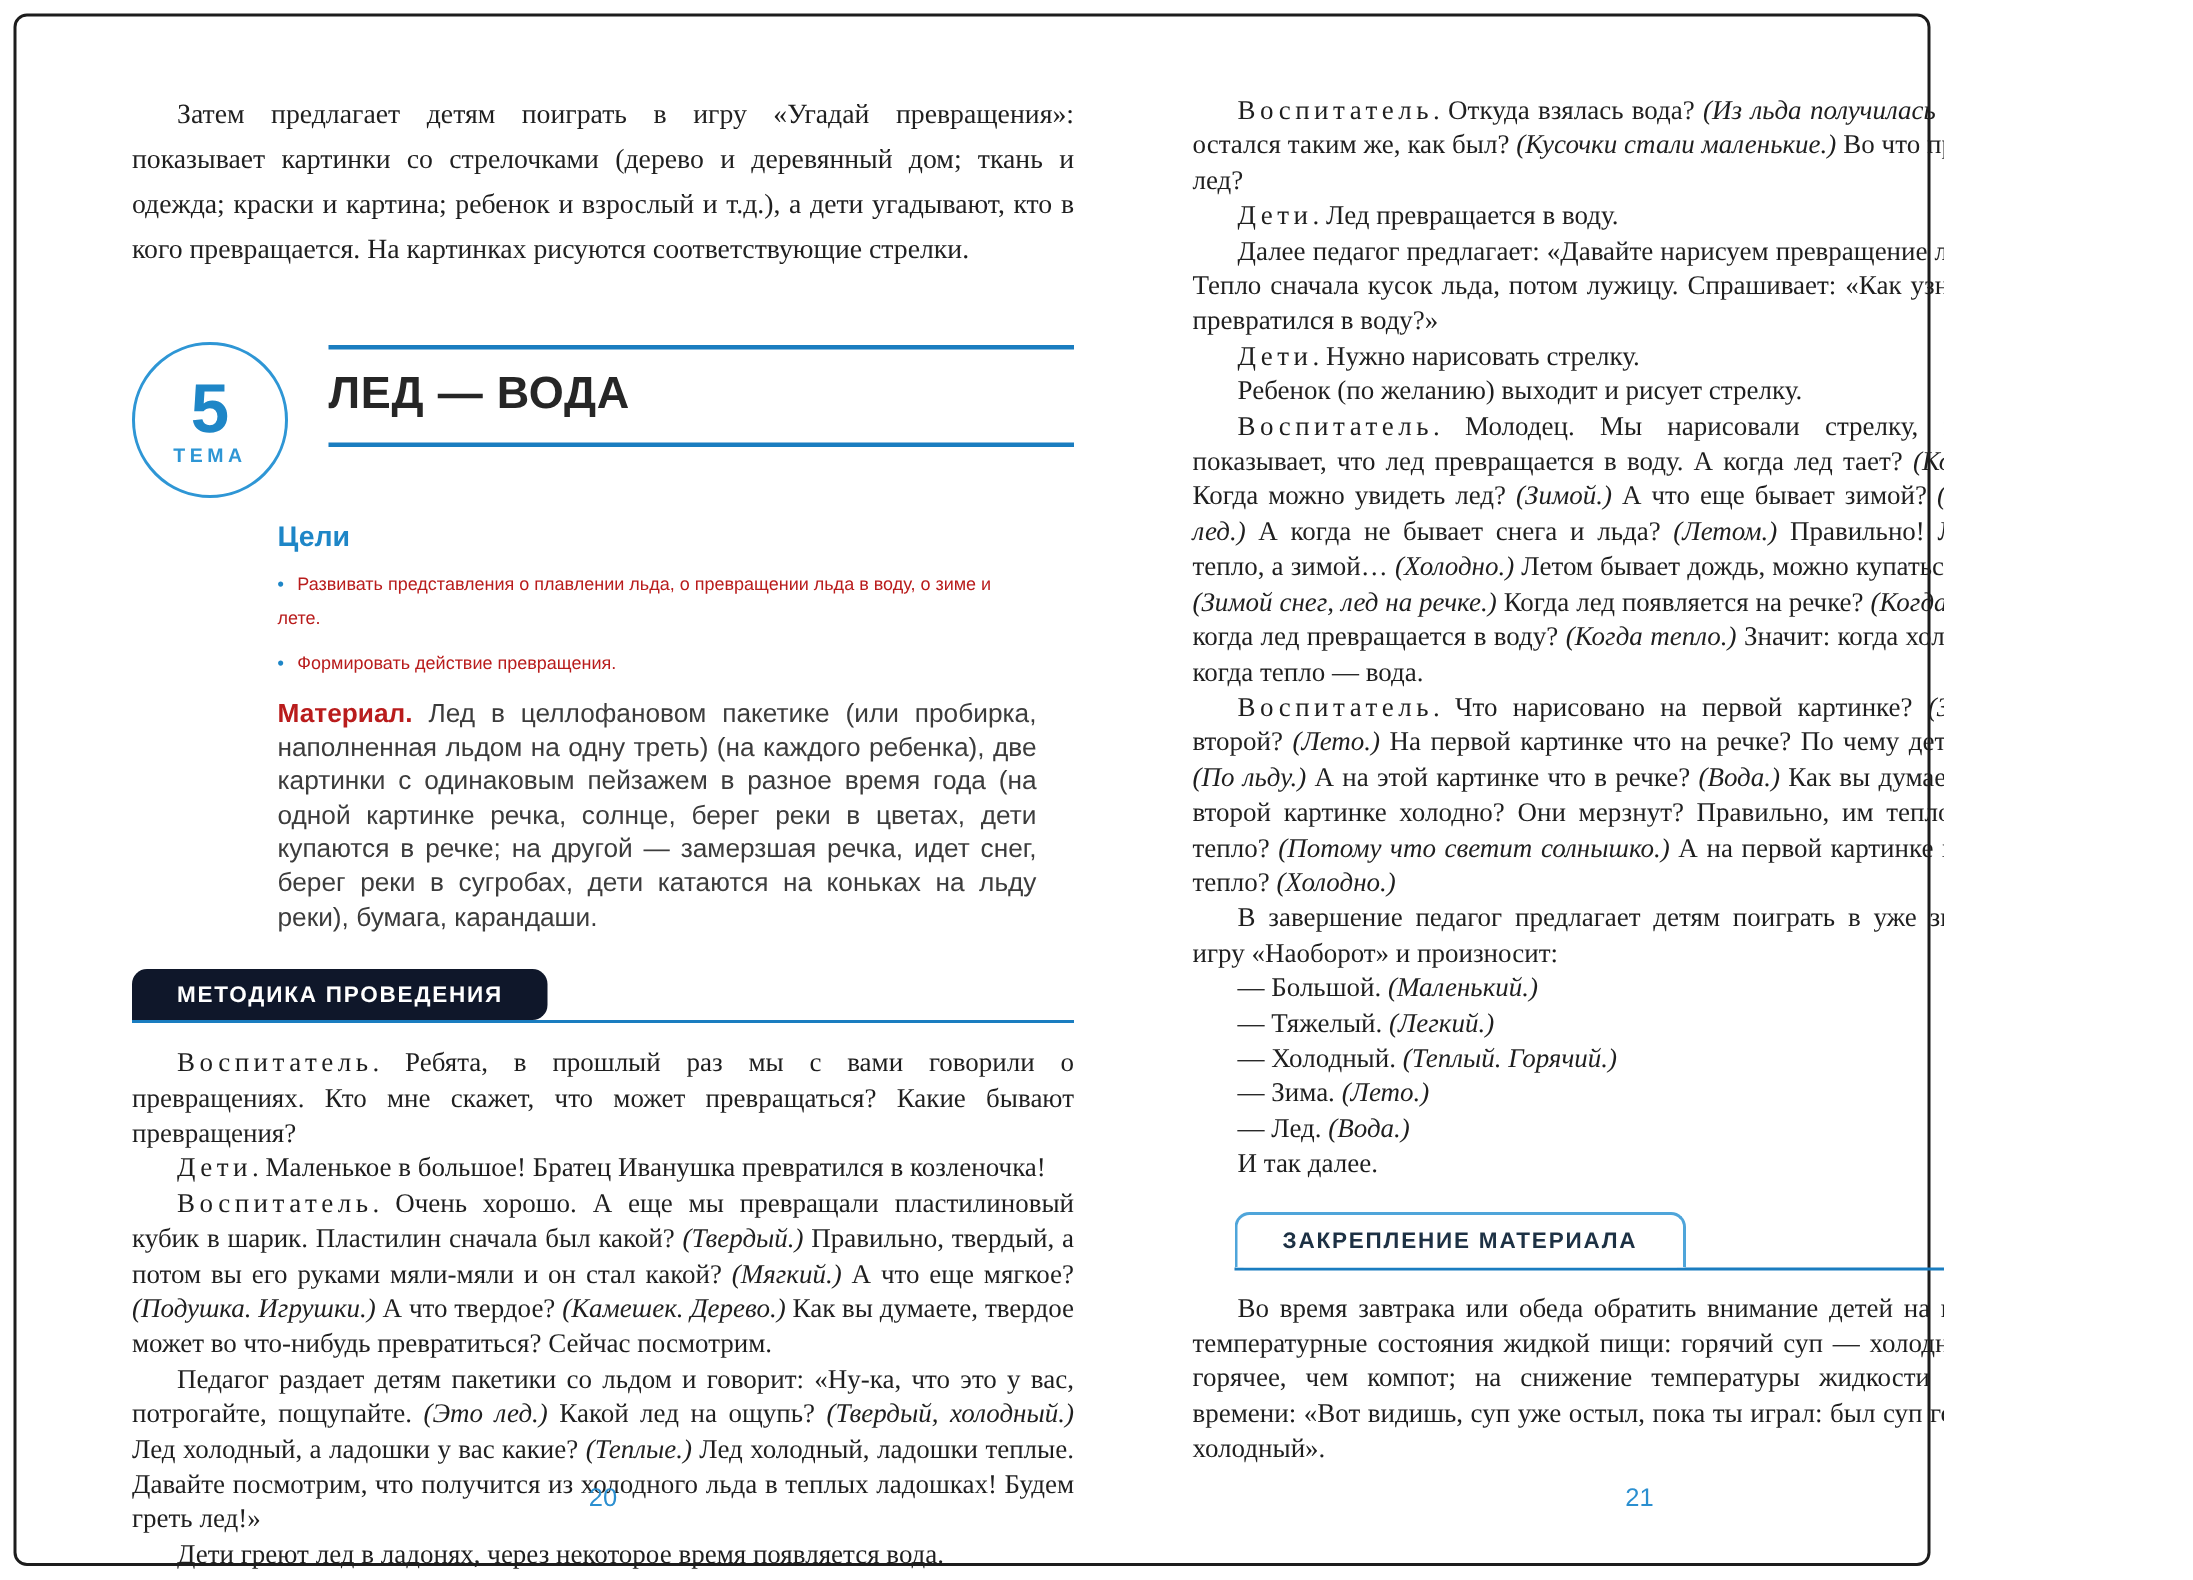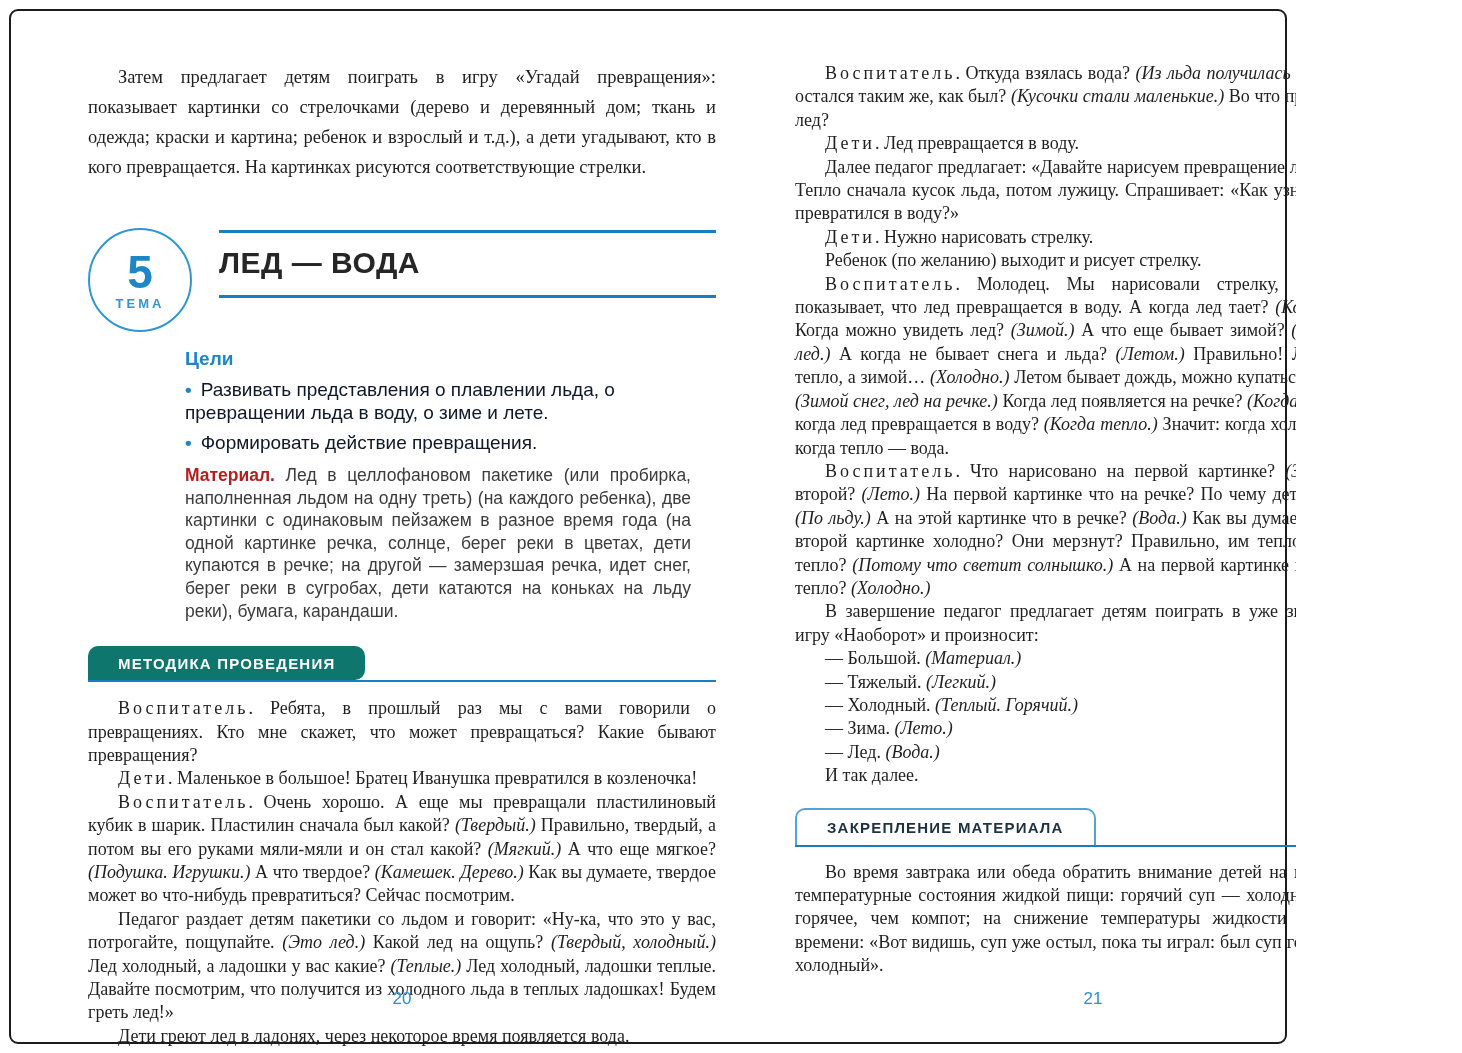--- a/index.html
+++ b/index.html
@@ -28,34 +28,34 @@
   .topic-label{font-size:13px;font-weight:700;letter-spacing:3px;color:#2e96d5;margin-top:2px;}
   .topic-title-wrap{flex:1;margin-left:27px;border-top:3px solid #1a7dc0;border-bottom:3px solid #1a7dc0;
                     padding:13px 0 15px 0;margin-top:2px;}
   .topic-title{margin:0;font-family:"Liberation Sans","DejaVu Sans",sans-serif;
                font-size:30px;font-weight:700;color:#262626;letter-spacing:.5px;}
 
   
   .indent-col{margin-left:97px;margin-right:25px;font-family:"Liberation Sans","DejaVu Sans",sans-serif;}
   .goals-heading{margin:16px 0 8px 0;font-size:19px;font-weight:700;color:#1e86c7;
                  font-family:"Liberation Sans","DejaVu Sans",sans-serif;}
-  .goal-item{font-size:19px;line-height:23px;color:#0f172a;margin:0 0 7px 0;}
+  .goal-item{font-size:12px;line-height:23px;color:#b91c1c;margin:0 0 7px 0;}
   .goal-item::before{content:"•";color:#1e86c7;font-weight:700;margin-right:9px;}
   .material{margin-top:10px;font-size:17.5px;line-height:22.6px;color:#3c3c3c;text-align:justify;}
   .material-label{color:#b91c1c;font-weight:700;}
 
   
   .badge-row{display:flex;align-items:flex-end;border-bottom:2.5px solid #1a7dc0;}
   .badge{font-family:"Liberation Sans","DejaVu Sans",sans-serif;font-size:15px;font-weight:700;
          letter-spacing:1.2px;padding:9px 30px 8px 30px;border-radius:10px 10px 10px 0;}
-  .badge.solid{background:#0f766e;color:#ffffff;}
+  .badge.solid{background:#0f172a;color:#ffffff;}
   .badge.outline{background:#ffffff;color:#1d3144;border:2px solid #4fa5da;border-bottom:none;
                  border-radius:10px 10px 0 0;padding-bottom:9px;}
   .badge-row.mt-left{margin-top:24px;}
-  .badge-row.mt-right{margin-top:20px;}
+  .badge-row.mt-right{margin-top:20px;margin-left:28px;}
 
   .dialogue{margin-top:15px;}
   .list-line{padding-left:30px;}
 
   .pagenum{position:absolute;bottom:0;left:0;right:0;text-align:center;
            font-family:"Liberation Sans","DejaVu Sans",sans-serif;
            font-size:17px;color:#2b8fd0;}
   .closing{margin-top:14px;}
 </style>
 </head>
@@ -107,21 +107,21 @@
         <p class="serif just para"><span class="spk">Дети</span>. Лед превращается в воду.</p>
         <p class="serif just para">Далее педагог предлагает: «Давайте нарисуем превращение льда в воду». Тепло сначала кусок льда, потом лужицу. Спрашивает: «Как узнать, что лед превратился в воду?»</p>
         <p class="serif just para"><span class="spk">Дети</span>. Нужно нарисовать стрелку.</p>
         <p class="serif just para">Ребенок (по желанию) выходит и рисует стрелку.</p>
         <p class="serif just para"><span class="spk">Воспитатель</span>. Молодец. Мы нарисовали стрелку, и картинка показывает, что лед превращается в воду. А когда лед тает? <span class="it">(Когда тепло.)</span> Когда можно увидеть лед? <span class="it">(Зимой.)</span> А что еще бывает зимой? <span class="it">(Снег, холод, лед.)</span> А когда не бывает снега и льда? <span class="it">(Летом.)</span> Правильно! Летом у нас тепло, а зимой… <span class="it">(Холодно.)</span> Летом бывает дождь, можно купаться, а зимой… <span class="it">(Зимой снег, лед на речке.)</span> Когда лед появляется на речке? <span class="it">(Когда холодно.)</span> А когда лед превращается в воду? <span class="it">(Когда тепло.)</span> Значит: когда холодно — лед, когда тепло — вода.</p>
         <p class="serif just para"><span class="spk">Воспитатель</span>. Что нарисовано на первой картинке? <span class="it">(Зима.)</span> А на второй? <span class="it">(Лето.)</span> На первой картинке что на речке? По чему дети катаются? <span class="it">(По льду.)</span> А на этой картинке что в речке? <span class="it">(Вода.)</span> Как вы думаете, детям на второй картинке холодно? Они мерзнут? Правильно, им тепло. А почему тепло? <span class="it">(Потому что светит солнышко.)</span> А на первой картинке холодно или тепло? <span class="it">(Холодно.)</span></p>
         <p class="serif just para">В завершение педагог предлагает детям поиграть в уже знакомую им игру «Наоборот» и произносит:</p>
       </div>
 
     <div>
-        <p class="serif list-line">— Большой. <span class="it">(Материал.)</span></p>
+        <p class="serif list-line">— Большой. <span class="it">(Маленький.)</span></p>
         <p class="serif list-line">— Тяжелый. <span class="it">(Легкий.)</span></p>
         <p class="serif list-line">— Холодный. <span class="it">(Теплый. Горячий.)</span></p>
         <p class="serif list-line">— Зима. <span class="it">(Лето.)</span></p>
         <p class="serif list-line">— Лед. <span class="it">(Вода.)</span></p>
         <p class="serif list-line">И так далее.</p>
       </div>
 
     <div class="badge-row mt-right">
       <div class="badge outline">ЗАКРЕПЛЕНИЕ МАТЕРИАЛА</div>
     </div>

